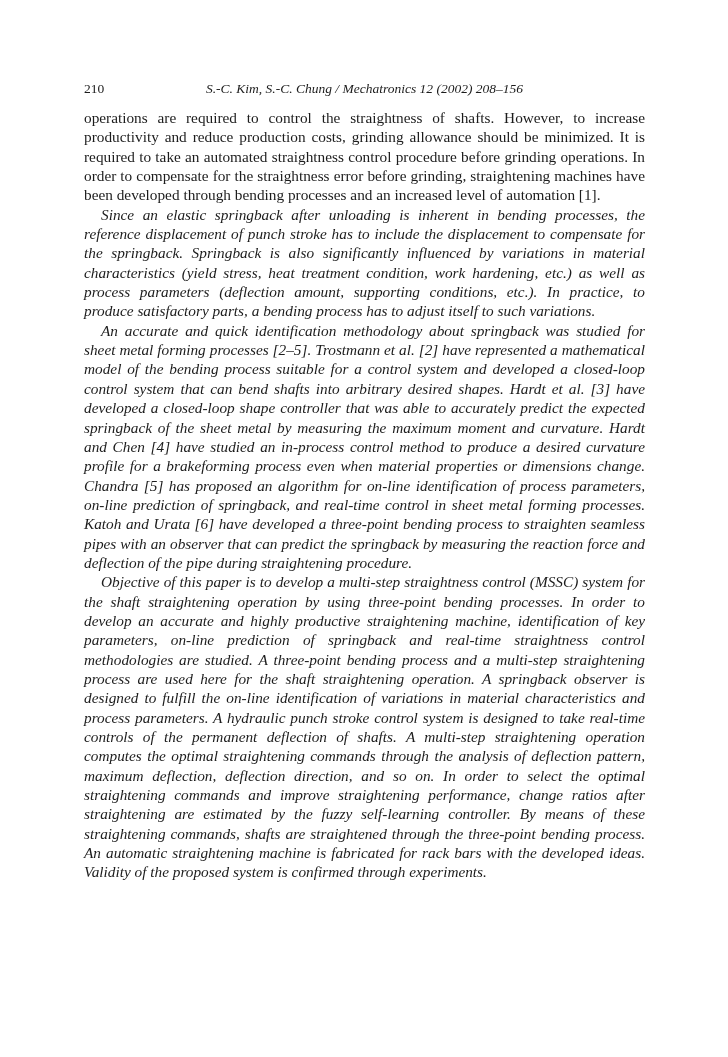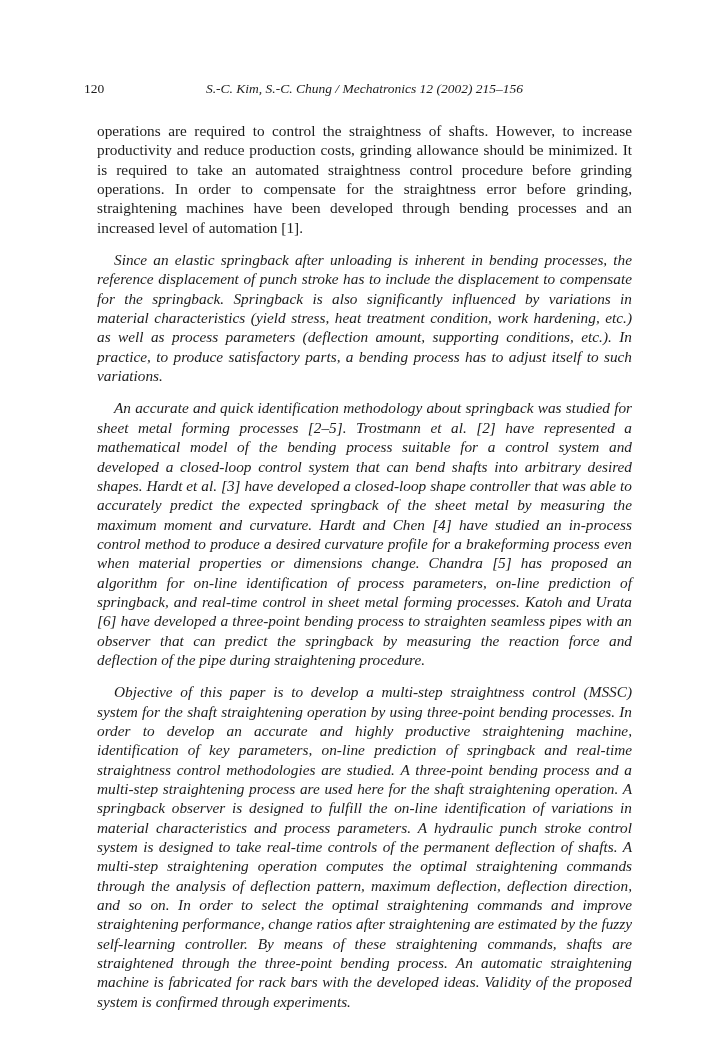--- a/index.html
+++ b/index.html
@@ -42,36 +42,36 @@
   .body-text {
     position: absolute;
     top: 108px;
     left: 84px;
     width: 561px;
     font-size: 15.3px;
     line-height: 19.35px;
     text-align: justify;
   }
   .body-text p {
-    margin: 13px;
+    margin: 0;
     padding: 0;
   }
   .body-text p.indent {
     text-indent: 17px;
     font-style: italic;
   }
 </style>
 </head>
 <body>
 
 <div class="page">
 
   <div class="page-header">
-    <span class="running-head">S.-C. Kim, S.-C. Chung / Mechatronics 12 (2002) 215–156</span>
-    <span class="page-number">120</span>
+    <span class="running-head">S.-C. Kim, S.-C. Chung / Mechatronics 12 (2002) 208–156</span>
+    <span class="page-number">210</span>
   </div>
 
   <div class="body-text">
     <p>operations are required to control the straightness of shafts. However, to increase productivity and reduce production costs, grinding allowance should be minimized. It is required to take an automated straightness control procedure before grinding operations. In order to compensate for the straightness error before grinding, straightening machines have been developed through bending processes and an increased level of automation [1].</p>
     <p class="indent">Since an elastic springback after unloading is inherent in bending processes, the reference displacement of punch stroke has to include the displacement to compensate for the springback. Springback is also significantly influenced by variations in material characteristics (yield stress, heat treatment condition, work hardening, etc.) as well as process parameters (deflection amount, supporting conditions, etc.). In practice, to produce satisfactory parts, a bending process has to adjust itself to such variations.</p>
     <p class="indent">An accurate and quick identification methodology about springback was studied for sheet metal forming processes [2–5]. Trostmann et al. [2] have represented a mathematical model of the bending process suitable for a control system and developed a closed-loop control system that can bend shafts into arbitrary desired shapes. Hardt et al. [3] have developed a closed-loop shape controller that was able to accurately predict the expected springback of the sheet metal by measuring the maximum moment and curvature. Hardt and Chen [4] have studied an in-process control method to produce a desired curvature profile for a brakeforming process even when material properties or dimensions change. Chandra [5] has proposed an algorithm for on-line identification of process parameters, on-line prediction of springback, and real-time control in sheet metal forming processes. Katoh and Urata [6] have developed a three-point bending process to straighten seamless pipes with an observer that can predict the springback by measuring the reaction force and deflection of the pipe during straightening procedure.</p>
     <p class="indent">Objective of this paper is to develop a multi-step straightness control (MSSC) system for the shaft straightening operation by using three-point bending processes. In order to develop an accurate and highly productive straightening machine, identification of key parameters, on-line prediction of springback and real-time straightness control methodologies are studied. A three-point bending process and a multi-step straightening process are used here for the shaft straightening operation. A springback observer is designed to fulfill the on-line identification of variations in material characteristics and process parameters. A hydraulic punch stroke control system is designed to take real-time controls of the permanent deflection of shafts. A multi-step straightening operation computes the optimal straightening commands through the analysis of deflection pattern, maximum deflection, deflection direction, and so on. In order to select the optimal straightening commands and improve straightening performance, change ratios after straightening are estimated by the fuzzy self-learning controller. By means of these straightening commands, shafts are straightened through the three-point bending process. An automatic straightening machine is fabricated for rack bars with the developed ideas. Validity of the proposed system is confirmed through experiments.</p>
   </div>
 
 </div>

